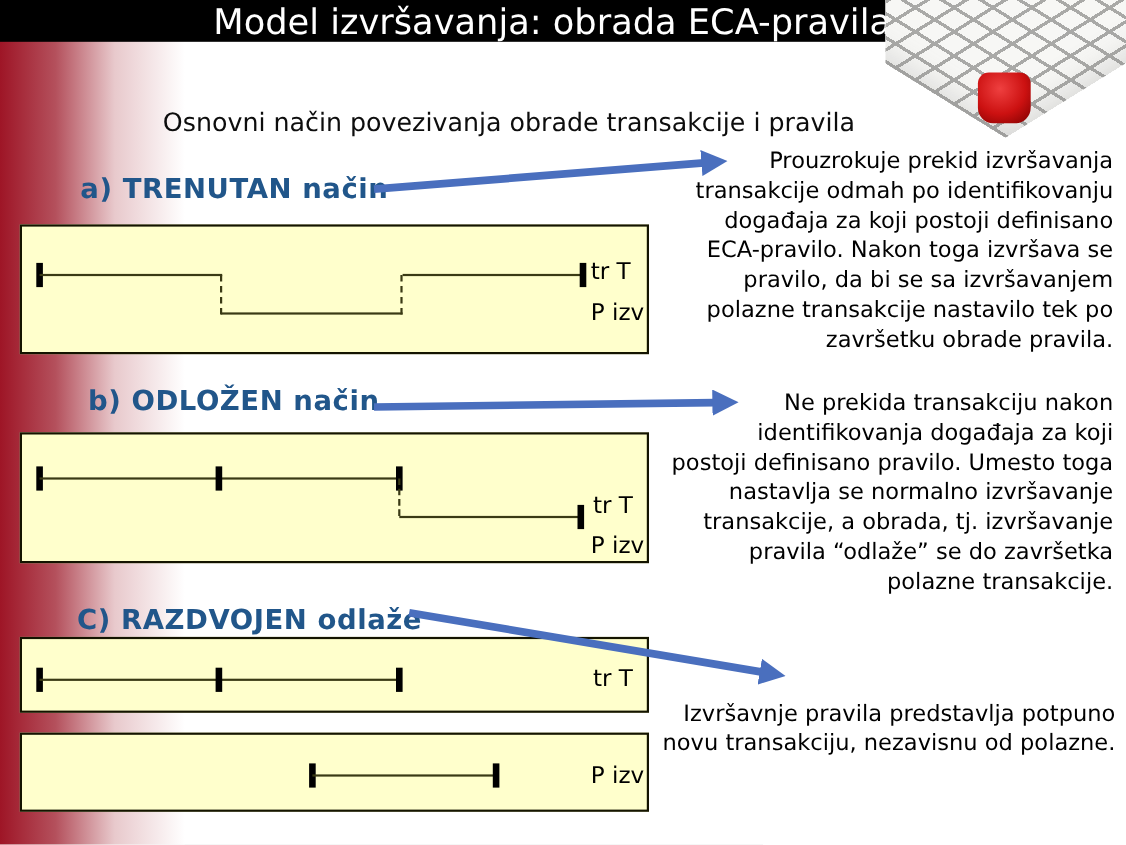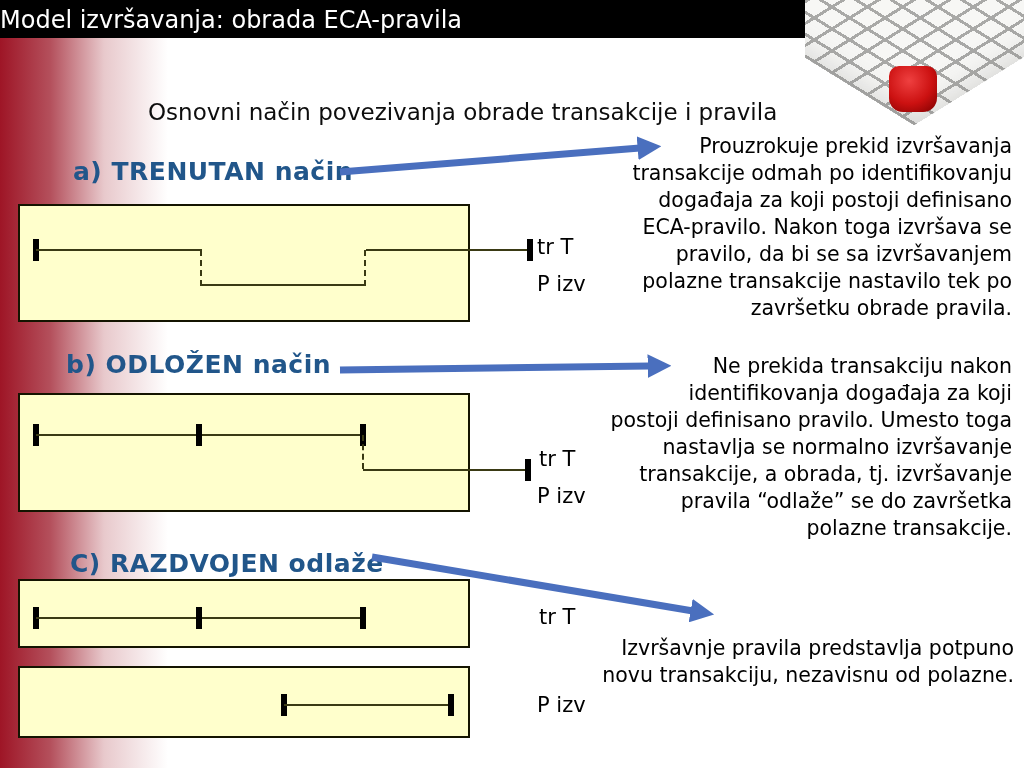--- a/index.html
+++ b/index.html
@@ -20,22 +20,22 @@
   }
   .left-gradient{
     position:absolute;left:0;top:37px;width:168px;height:731px;
     background:linear-gradient(to right,var(--gradient-red) 0%,#b4505c 30%,#e8c9cc 62%,#ffffff 100%);
   }
   .title-bar{
     position:absolute;left:0;top:0;width:1024px;height:38px;
     background:var(--banner-black);
   }
   .title-text{
-    position:absolute;left:0;top:0;width:808px;height:38px;line-height:40px;
-    color:#ffffff;font-size:24px;font-weight:500;padding-right:12px;
+    position:absolute;left:14px;top:0;width:808px;height:38px;line-height:40px;
+    color:#ffffff;font-size:32px;font-weight:500;text-align:right;padding-right:12px;
     box-sizing:border-box;white-space:nowrap;
   }
   .cube-img{
     position:absolute;left:805px;top:0;width:219px;height:125px;
     background:#ffffff;overflow:hidden;
   }
   .grid-plane{
     position:absolute;left:-51px;top:-175px;width:320px;height:320px;
     background-color:#f7f7f5;
     background-image:
@@ -51,24 +51,24 @@
   }
   .subtitle{
     position:absolute;left:148px;top:57px;width:700px;
     color:#0d0d0d;font-size:23px;white-space:nowrap;margin-top:42px;
   }
   .heading{
     position:absolute;color:var(--heading-blue);font-size:25px;font-weight:600;
     white-space:nowrap;letter-spacing:.5px;
   }
   .h-a{left:73px;top:157px;}
-  .h-b{left:66px;top:350px;}
+  .h-b{left:80px;top:350px;}
   .h-c{left:70px;top:549px;}
   .box{
-    position:absolute;left:18px;width:452px;background:var(--box-fill);
+    position:absolute;left:18px;width:572px;background:var(--box-fill);
     border:2px solid var(--box-border);box-sizing:border-box;z-index:2;
   }
   .box-a{top:204px;height:118px;}
   .box-b{top:393px;height:119px;}
   .box-c1{top:579px;height:69px;}
   .box-c2{top:666px;height:72px;}
   .term{position:absolute;width:6px;height:22px;background:#000;}
   .tl{position:absolute;height:2px;background:var(--timeline);}
   .dash{position:absolute;width:0;border-left:2px dashed var(--timeline);}
   .lbl{position:absolute;color:#000;font-size:21px;white-space:nowrap;}

